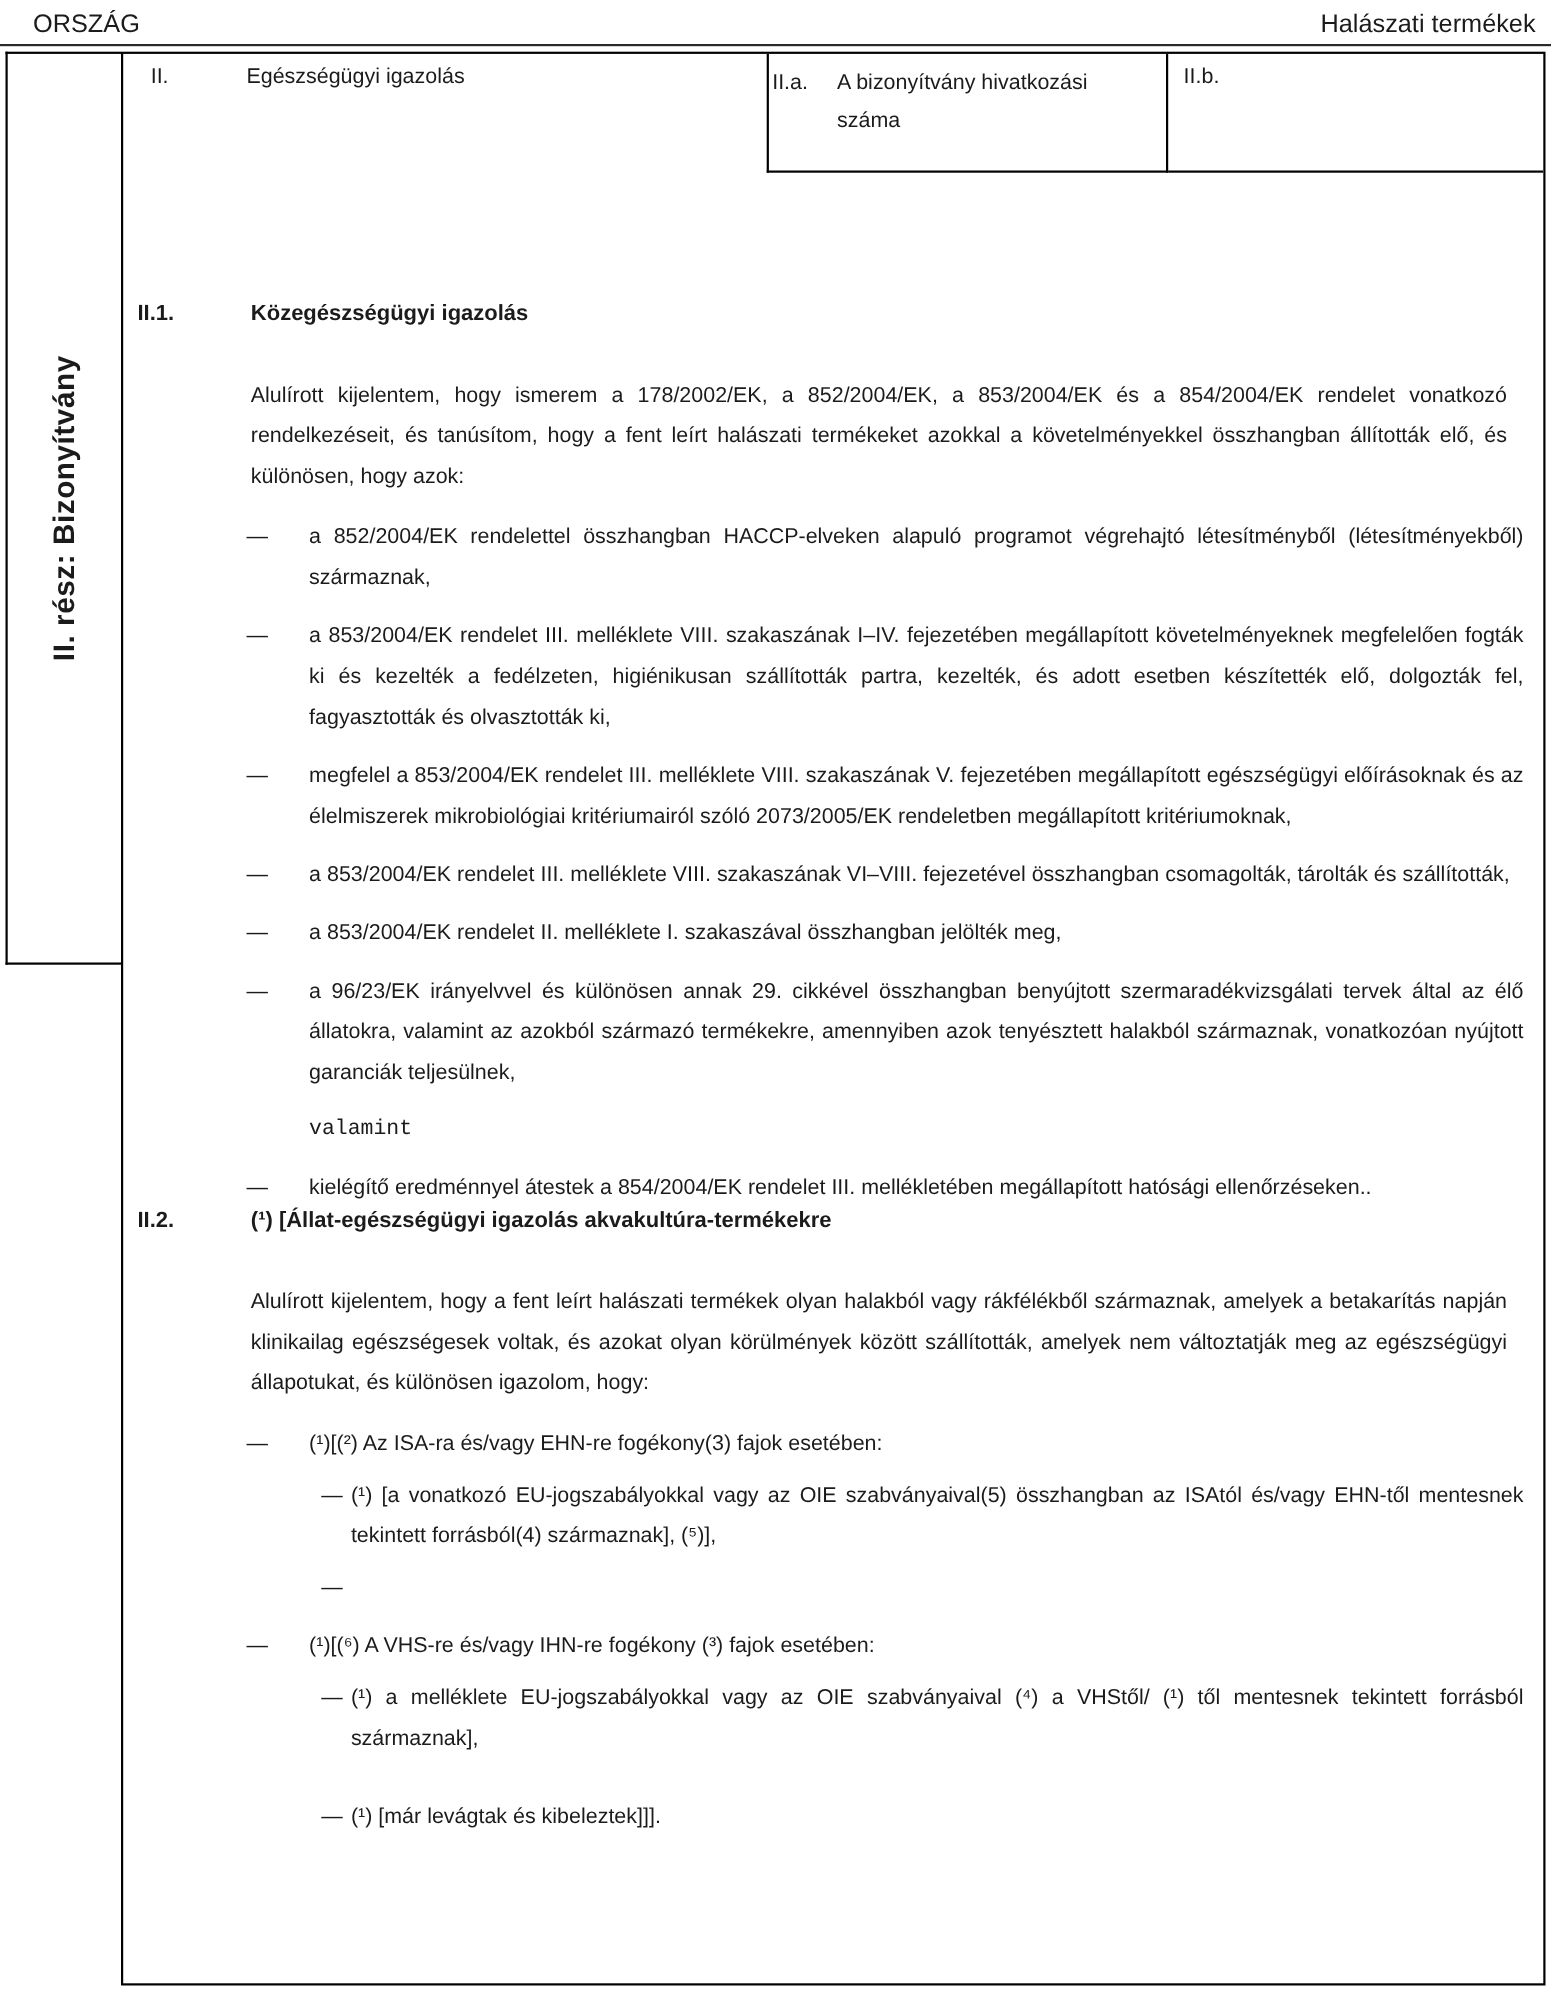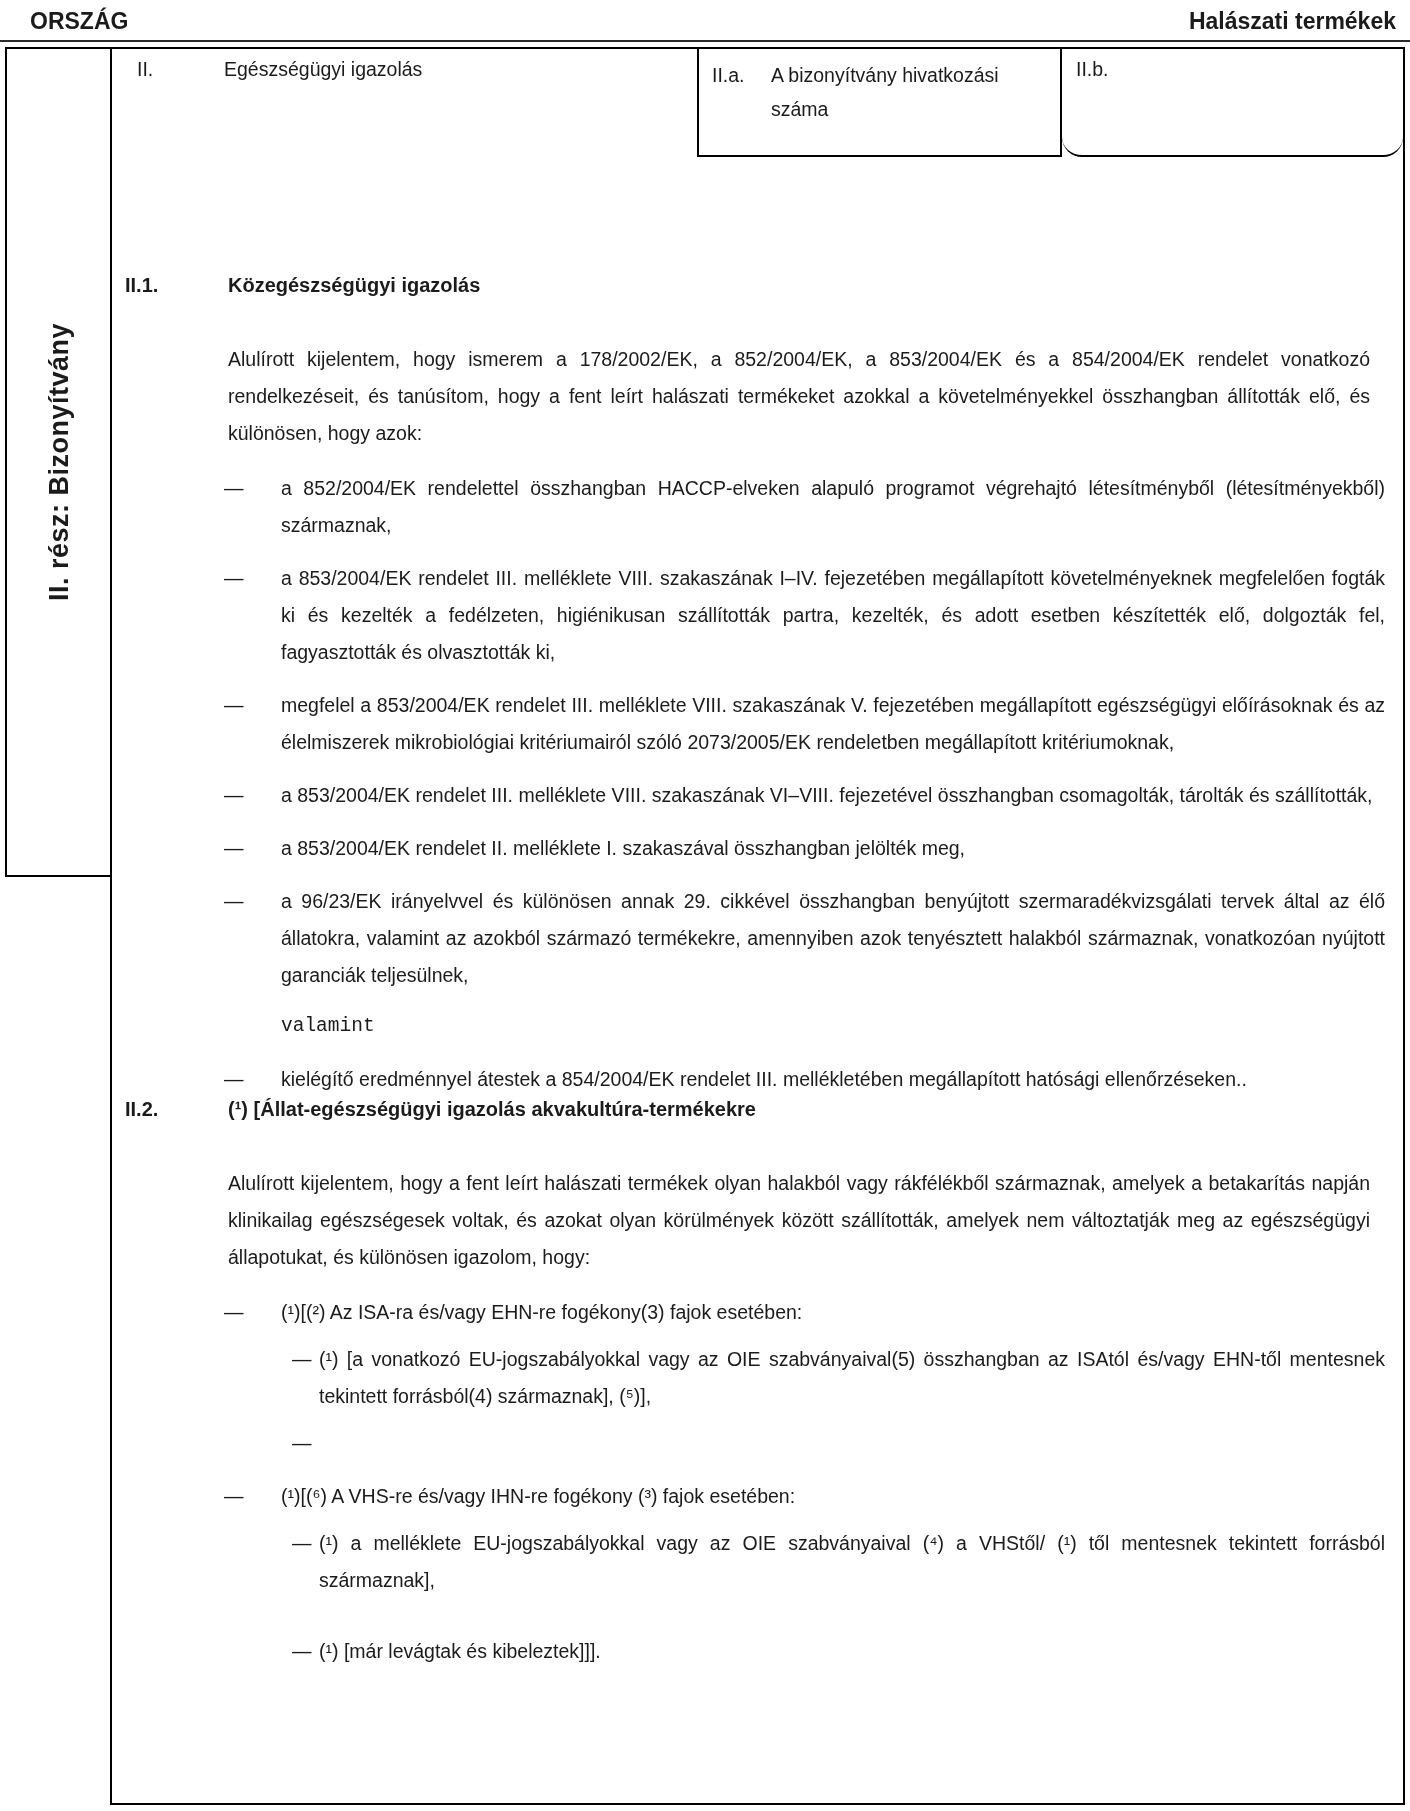--- a/index.html
+++ b/index.html
@@ -7,21 +7,21 @@
     width:1410px; height:1811px; position:relative; background:#ffffff;
     font-family:"Liberation Sans", sans-serif; color:#1b1b1b;
     -webkit-font-smoothing:antialiased;
   }
   .bold { font-weight:normal; }
 
   
   .top-header {
     position:absolute; top:8px; left:30px; right:14px;
     display:flex; justify-content:space-between;
-    font-weight:bold; font-size:23px;
+    font-weight:normal; font-size:23px;
   }
   .top-rule {
     position:absolute; top:40px; left:0; width:1410px; height:0;
     border-top:2px solid #2a2a2a;
   }
 
   
   .sidebar-box {
     position:absolute; left:5px; top:47px; width:105px; height:830px;
     border:2px solid #000; border-right:none; box-sizing:border-box;
@@ -40,29 +40,29 @@
 
   
   .hcell-ii {
     position:absolute; left:0; top:0; width:585px; box-sizing:border-box;
     padding:9px 0 0 25px; display:flex; font-size:19.5px;
   }
   .hcell-ii .hnum { width:87px; flex:none; }
   .hcell-iia {
     position:absolute; left:585px; top:0; width:365px; height:108px;
     box-sizing:border-box; border-left:2px solid #000; border-right:2px solid #000;
-    border-bottom:2px solid #000; padding:9px 14px 0 13px;
+    border-bottom:2px solid #000; padding:9px 14px 0 3px;
     display:flex; font-size:19.5px; line-height:34px;
   }
   .hcell-iia .hnum { width:59px; flex:none; }
   .hcell-iia .htext { flex:1; }
   .hcell-iib {
     position:absolute; left:950px; top:0; right:0; height:108px;
     box-sizing:border-box; border-bottom:2px solid #000;
-    padding:9px 0 0 14px; font-size:19.5px;border-radius:20px;
+    padding:9px 0 0 14px; font-size:19.5px;
   }
 
   
   .content { position:absolute; left:0; right:0; top:108px; }
   .section { display:flex; font-size:20px; font-weight:bold; }
   .sec-num { flex:0 0 103px; padding-left:13px; }
   .sec-title { flex:1; padding-right:16px; }
   .s1 { margin-top:117px; }
   .s2 { }
 

